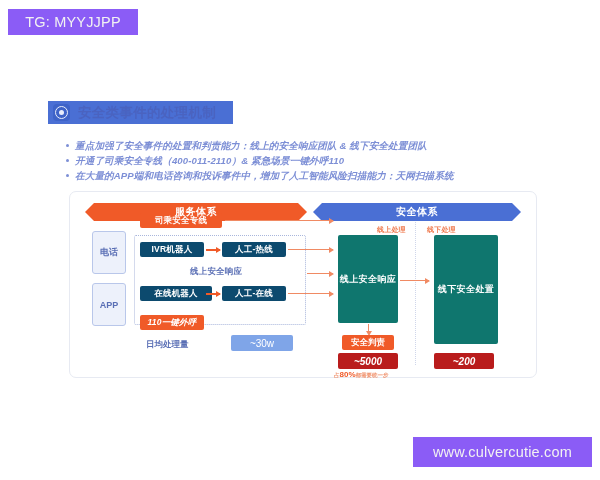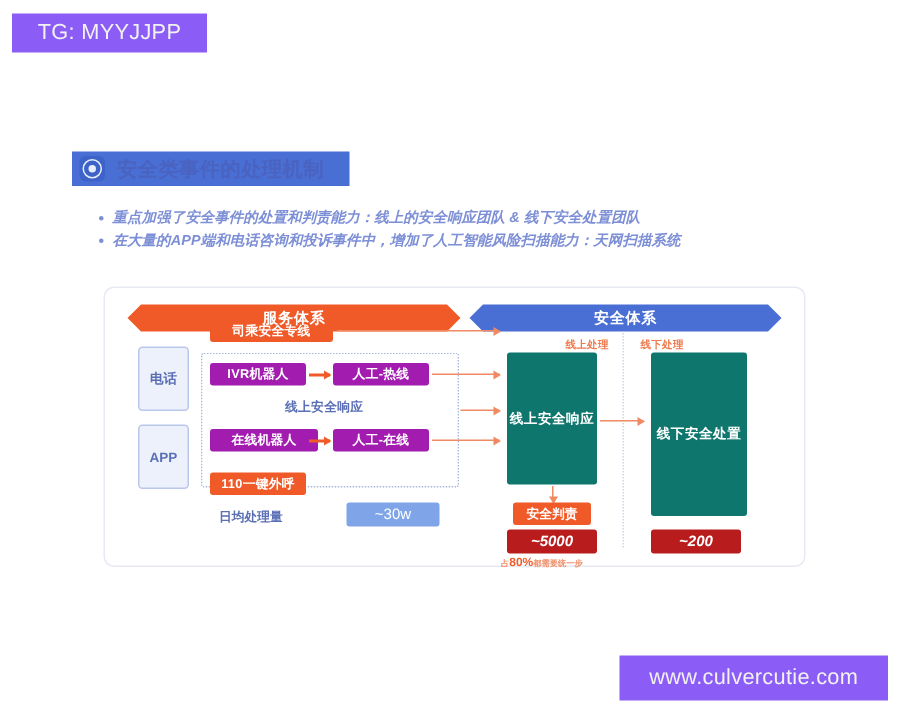--- a/index.html
+++ b/index.html
@@ -136,28 +136,28 @@
   }
 
   
   .blk {
     position:absolute; height: 15px;
     display:flex; align-items:center; justify-content:center;
     font-size: 8.5px; font-weight:700; color:#fff; border-radius:2px;
     letter-spacing:.2px; white-space:nowrap;
   }
   .blk-orange { background:#f05a28; }
-  .blk-blue   { background:#a21caf; }
+  .blk-blue   { background:#0c4a6e; }
 
   #b-hotline { left: 70px; top: 21px; width: 82px; }
   #b-ivr     { left: 70px; top: 50px; width: 64px; }
   #b-manual-hot { left: 152px; top: 50px; width: 64px; }
   #b-online-robot { left: 70px; top: 94px; width: 72px; }
   #b-manual-online{ left: 152px; top: 94px; width: 64px; }
-  #b-110     { left: 70px; top: 123px; width: 64px; }
+  #b-110     { left: 70px; top: 123px; width: 64px; font-style: italic; }
 
   #tianwang {
     position:absolute; left: 120px; top: 74px;
     font-size: 8.5px; font-weight:700; color:#5a6fb5; letter-spacing:.2px;
   }
 
   
   #daily-label {
     position:absolute; left: 76px; top: 147px;
     font-size: 8.5px; font-weight:700; color:#5a6fb5;
@@ -236,20 +236,21 @@
     <div id="title-band"></div>
     <div id="title-icon">
       <span class="ring">
         <span class="dot"></span>
       </span>
     </div>
     <div id="title-text">安全类事件的处理机制</div>
 
     <div id="bullets">
       <div class="bullet">重点加强了安全事件的处置和判责能力：线上的安全响应团队 &amp; 线下安全处置团队</div>
+      <div class="bullet">开通了司乘安全专线（400-011-2110）&amp; 紧急场景一键外呼110</div>
       <div class="bullet">在大量的APP端和电话咨询和投诉事件中，增加了人工智能风险扫描能力：天网扫描系统</div>
     </div>
 
     <div id="panel">
 
       <div class="dblarrow" id="arrow-service">
         <div class="bar"></div>
         <div class="tip tip-l"></div>
         <div class="tip tip-r"></div>
         <span>服务体系</span>

